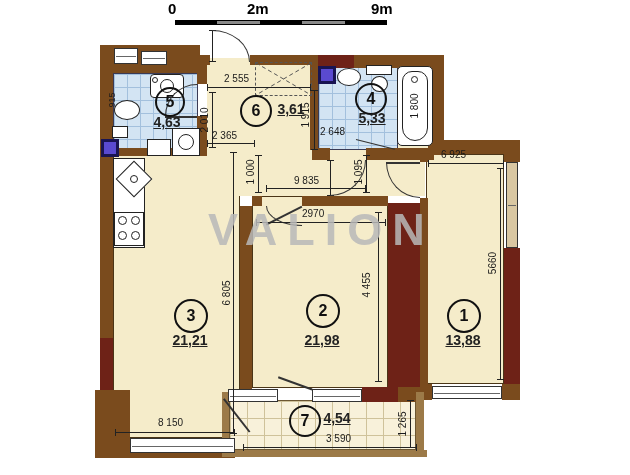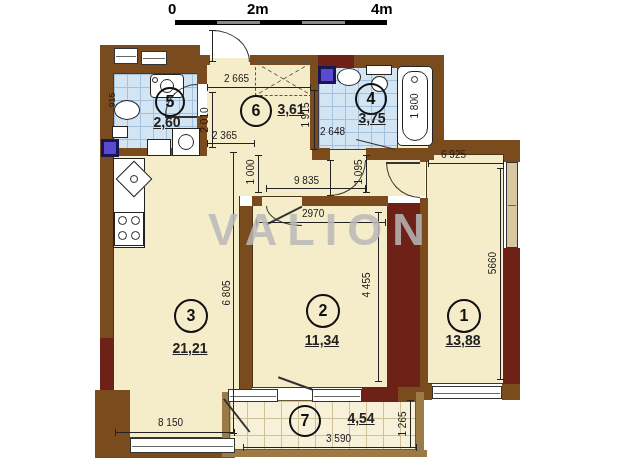--- a/index.html
+++ b/index.html
@@ -55,21 +55,21 @@
   .wm{position:absolute;font-weight:bold;font-size:45px;letter-spacing:10px;color:#b9b9b9;
       opacity:.85;z-index:7;pointer-events:none;}
 </style>
 </head>
 <body>
 
 <div class="canvas">
 
   <div class="sclabel" style="left:168px;top:0;">0</div>
   <div class="sclabel" style="left:247px;top:0;">2m</div>
-  <div class="sclabel" style="left:371px;top:0;">4m</div>
+  <div class="sclabel" style="left:371px;top:0;">9m</div>
   <div class="scbar" style="left:175px;top:20px;width:212px;height:5px;"></div>
   <div class="scseg" style="left:217px;top:21px;width:43px;height:3px;"></div>
   <div class="scseg" style="left:302px;top:21px;width:43px;height:3px;"></div>
 
   <div class="floor" style="left:113px;top:150px;width:127px;height:288px;"></div>
   <div class="floor nb" style="left:207px;top:58px;width:110px;height:95px;"></div>
   <div class="floor nb" style="left:207px;top:150px;width:218px;height:46px;"></div>
   <div class="floor" style="left:252px;top:196px;width:136px;height:192px;"></div>
   <div class="floor" style="left:426px;top:154px;width:78px;height:230px;"></div>
   <div class="floor nb" style="left:394px;top:66px;width:40px;height:84px;"></div>
@@ -183,21 +183,21 @@
   <div class="dline v" style="left:258px;top:155px;height:38px;"></div>
   <div class="dline h" style="left:266px;top:188px;width:100px;"></div>
   <div class="dline v" style="left:366px;top:155px;height:38px;"></div>
   <div class="dline h" style="left:256px;top:222px;width:130px;"></div>
   <div class="dline v" style="left:378px;top:212px;height:170px;"></div>
   <div class="dline v" style="left:233px;top:152px;height:282px;"></div>
   <div class="dline h" style="left:115px;top:432px;width:120px;"></div>
   <div class="dline h" style="left:243px;top:447px;width:174px;"></div>
   <div class="dline v" style="left:410px;top:400px;height:48px;"></div>
 
-  <div class="dim" style="left:224px;top:73px;">2 665</div>
+  <div class="dim" style="left:224px;top:73px;">2 555</div>
   <div class="dim" style="left:212px;top:130px;">2 365</div>
   <div class="vdim" style="left:204px;top:120px;">2 010</div>
   <div class="vdim" style="left:305px;top:115px;">1 915</div>
   <div class="dim" style="left:320px;top:126px;">2 648</div>
   <div class="vdim" style="left:414px;top:106px;">1 800</div>
   <div class="vdim" style="left:112px;top:100px;font-size:9px;">915</div>
   <div class="dim" style="left:441px;top:149px;">6 925</div>
   <div class="vdim" style="left:492px;top:263px;">5660</div>
   <div class="vdim" style="left:250px;top:172px;">1 000</div>
   <div class="dim" style="left:294px;top:175px;">9 835</div>
@@ -205,27 +205,27 @@
   <div class="dim" style="left:302px;top:208px;">2970</div>
   <div class="vdim" style="left:366px;top:285px;">4 455</div>
   <div class="vdim" style="left:226px;top:293px;">6 805</div>
   <div class="dim" style="left:158px;top:417px;">8 150</div>
   <div class="dim" style="left:320px;top:433px;margin-left:6px;">3 590</div>
   <div class="vdim" style="left:402px;top:424px;">1 265</div>
 
   <div class="rmcirc" style="left:447px;top:299px;width:30px;height:30px;">1</div>
   <div class="rmarea" style="left:438px;top:332px;width:50px;">13,88</div>
   <div class="rmcirc" style="left:306px;top:294px;width:30px;height:30px;">2</div>
-  <div class="rmarea" style="left:297px;top:332px;width:50px;">11,34</div>
+  <div class="rmarea" style="left:297px;top:332px;width:50px;">21,98</div>
   <div class="rmcirc" style="left:174px;top:299px;width:30px;height:30px;">3</div>
-  <div class="rmarea" style="left:165px;top:340px;width:50px;">21,21</div>
+  <div class="rmarea" style="left:165px;top:332px;width:50px;">21,21</div>
   <div class="rmcirc" style="left:355px;top:83px;width:28px;height:28px;">4</div>
-  <div class="rmarea" style="left:350px;top:110px;width:44px;">3,75</div>
+  <div class="rmarea" style="left:350px;top:110px;width:44px;">5,33</div>
   <div class="rmcirc" style="left:155px;top:87px;width:26px;height:26px;">5</div>
-  <div class="rmarea" style="left:144px;top:114px;width:46px;">2,60</div>
+  <div class="rmarea" style="left:144px;top:114px;width:46px;">4,63</div>
   <div class="rmcirc" style="left:240px;top:95px;width:28px;height:28px;">6</div>
   <div class="rmarea" style="left:270px;top:101px;width:42px;">3,61</div>
   <div class="rmcirc" style="left:289px;top:405px;width:28px;height:28px;">7</div>
-  <div class="rmarea" style="left:316px;top:410px;width:42px;margin-left:24px;">4,54</div>
+  <div class="rmarea" style="left:316px;top:410px;width:42px;">4,54</div>
 
   <div class="wm" style="left:208px;top:204px;">VALION</div>
 
 </div>
 
 </body></html>

